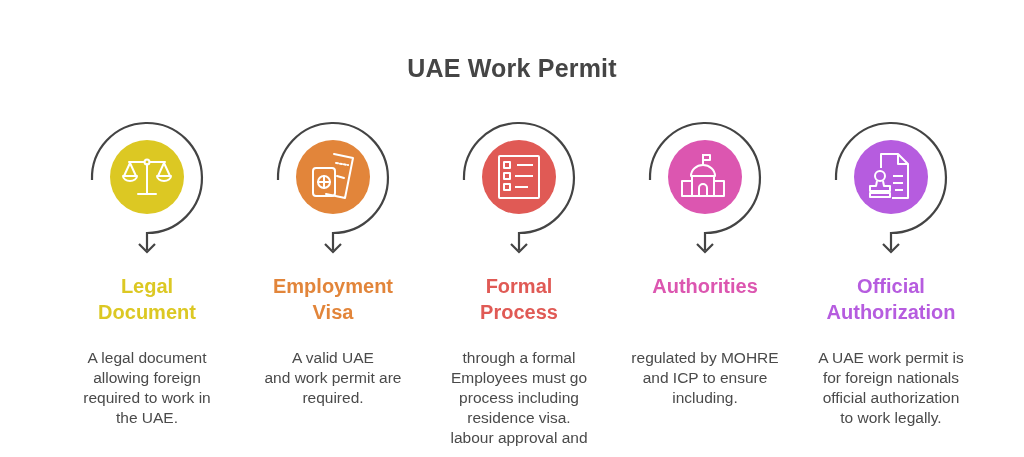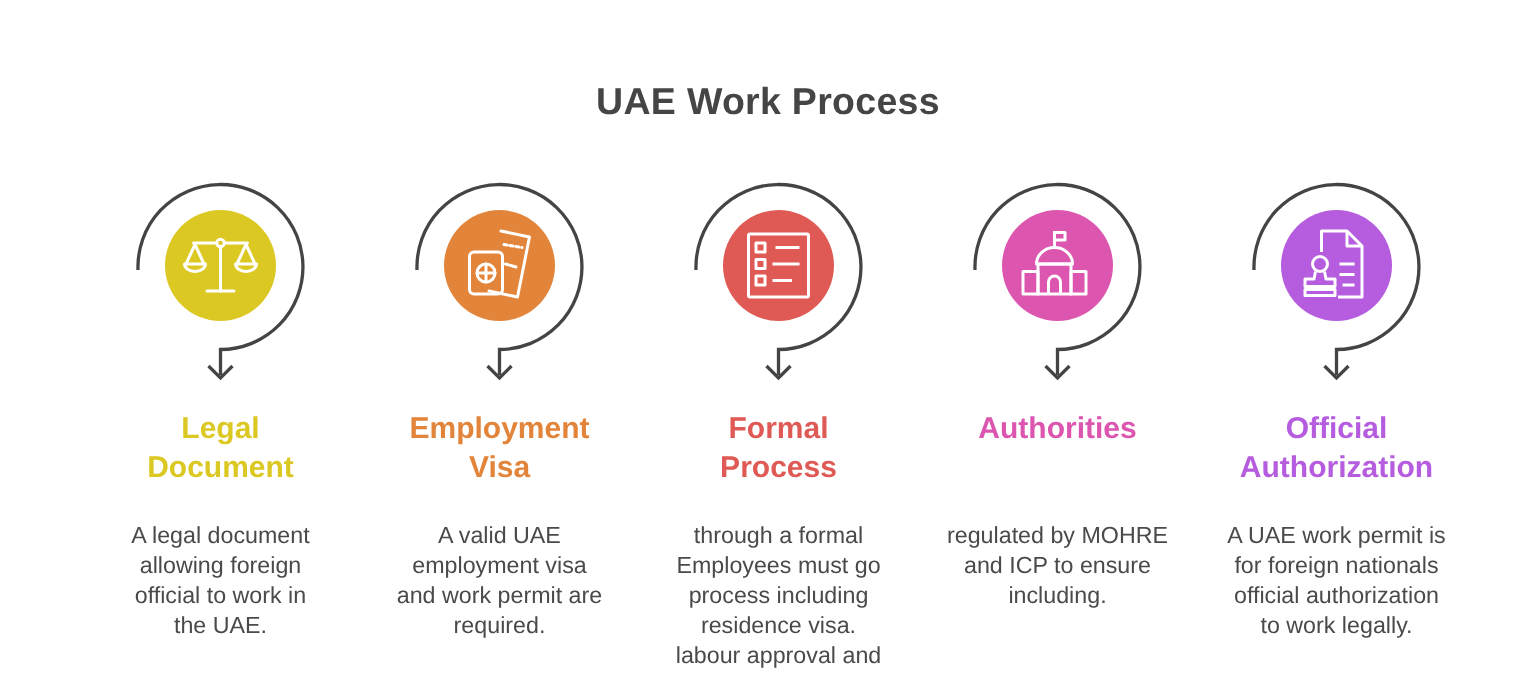--- a/index.html
+++ b/index.html
@@ -6,21 +6,21 @@
   body { width:1024px; height:457px; position:relative; overflow:hidden; font-family:"Liberation Sans", sans-serif; }
   .title { position:absolute; top:54px; left:0; width:1024px; text-align:center; font-size:25px; font-weight:bold; color:#454545; letter-spacing:0.2px; }
   .step { position:absolute; top:118px; width:190px; }
   .graphic { position:absolute; left:0; top:0; width:190px; height:145px; }
   .heading { position:absolute; top:155px; left:0; width:190px; text-align:center; font-size:20px; font-weight:bold; line-height:26px; }
   .desc { position:absolute; top:230px; left:0; width:190px; text-align:center; font-size:15.5px; color:#4a4a4a; line-height:20px; }
 </style>
 </head>
 <body>
 
-<div class="title">UAE Work Process</div>
+<div class="title">UAE Work Permit</div>
 
 <div class="step" style="left:52px;">
   <svg class="graphic" viewBox="0 0 190 145">
     <path d="M40,62 A55,55 0 1 1 95,115 L95,132" fill="none" stroke="#444" stroke-width="2.2"></path>
     <path d="M87,126 L95,134 L103,126" fill="none" stroke="#444" stroke-width="2.2"></path>
     <circle cx="95" cy="59" r="37" fill="#DCC823"></circle>
     <g fill="none" stroke="#fff" stroke-width="2" stroke-linecap="round" stroke-linejoin="round">
       <line x1="95" y1="46" x2="95" y2="76"></line>
       <line x1="86" y1="76" x2="104" y2="76"></line>
       <circle cx="95" cy="44" r="2.5"></circle>
@@ -32,21 +32,21 @@
       <path d="M105,58 A7,5 0 0 0 119,58 Z"></path>
     </g>
   </svg>
   <div class="heading" style="color:#DCC823">
     <div>Legal</div>
       <div>Document</div>
   </div>
   <div class="desc">
     <div>A legal document</div>
     <div>allowing foreign</div>
-    <div>official to work in</div>
+    <div>required to work in</div>
     <div>the UAE.</div>
   </div>
 </div>
 
 <div class="step" style="left:238px;">
   <svg class="graphic" viewBox="0 0 190 145">
     <path d="M40,62 A55,55 0 1 1 95,115 L95,132" fill="none" stroke="#444" stroke-width="2.2"></path>
     <path d="M87,126 L95,134 L103,126" fill="none" stroke="#444" stroke-width="2.2"></path>
     <circle cx="95" cy="59" r="37" fill="#E2853A"></circle>
     <g fill="none" stroke="#fff" stroke-width="2" stroke-linecap="round" stroke-linejoin="round">
@@ -58,21 +58,20 @@
       <line x1="80" y1="64" x2="92" y2="64"></line>
       <line x1="86" y1="58" x2="86" y2="70"></line>
     </g>
   </svg>
   <div class="heading" style="color:#E2853A">
     <div>Employment</div>
       <div>Visa</div>
   </div>
   <div class="desc">
     <div>A valid UAE</div>
-    <div>employment visa</div>
     <div>and work permit are</div>
     <div>required.</div>
   </div>
 </div>
 
 <div class="step" style="left:424px;">
   <svg class="graphic" viewBox="0 0 190 145">
     <path d="M40,62 A55,55 0 1 1 95,115 L95,132" fill="none" stroke="#444" stroke-width="2.2"></path>
     <path d="M87,126 L95,134 L103,126" fill="none" stroke="#444" stroke-width="2.2"></path>
     <circle cx="95" cy="59" r="37" fill="#E05A55"></circle>

